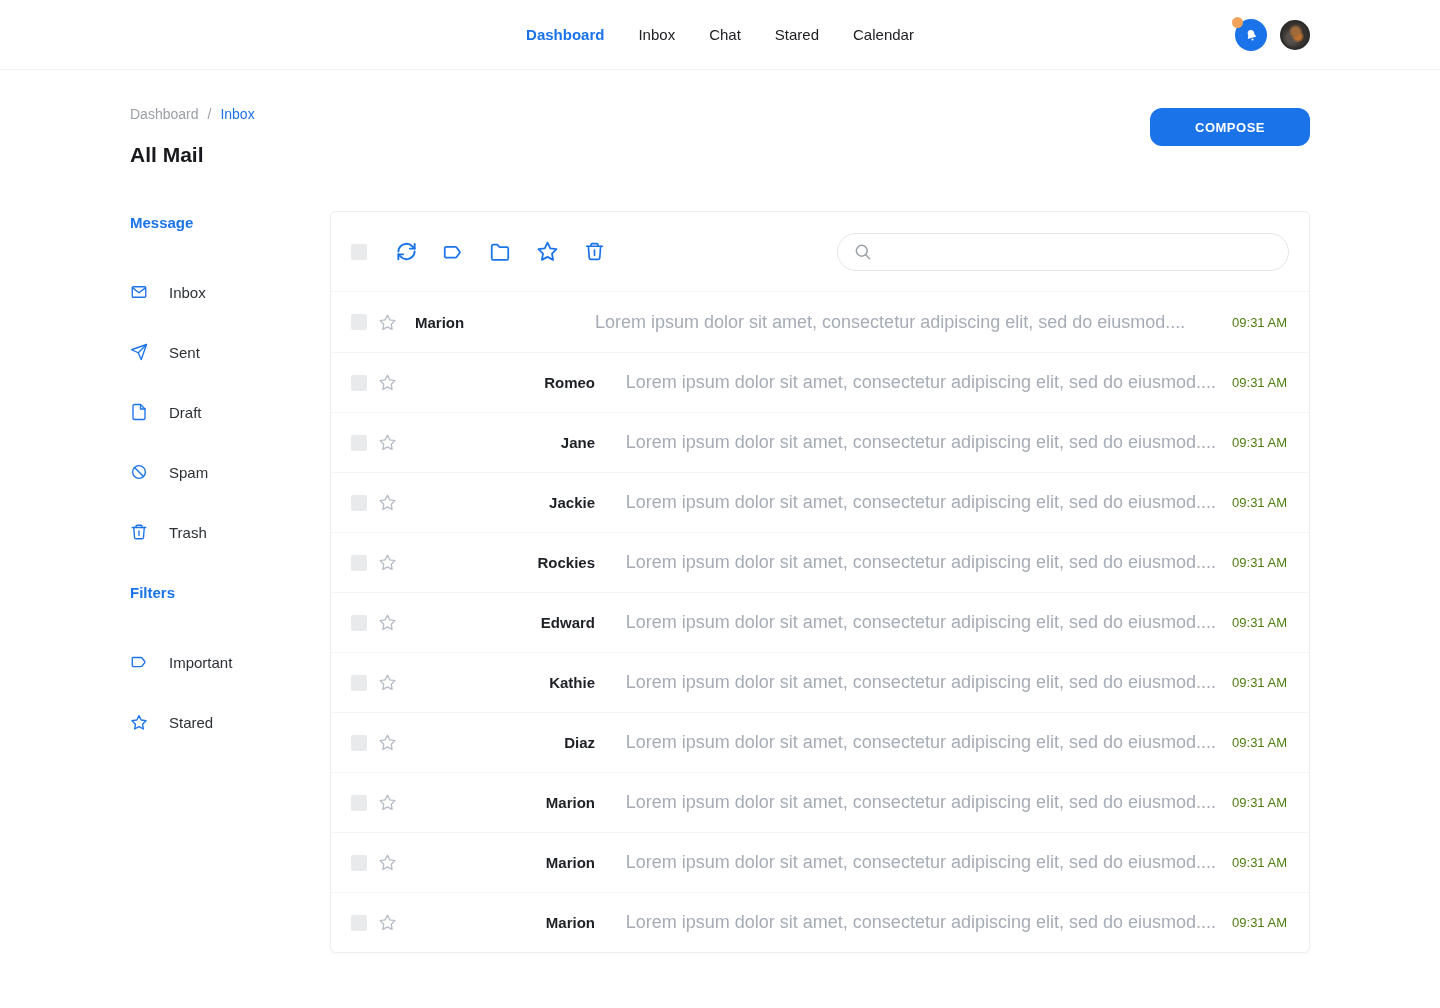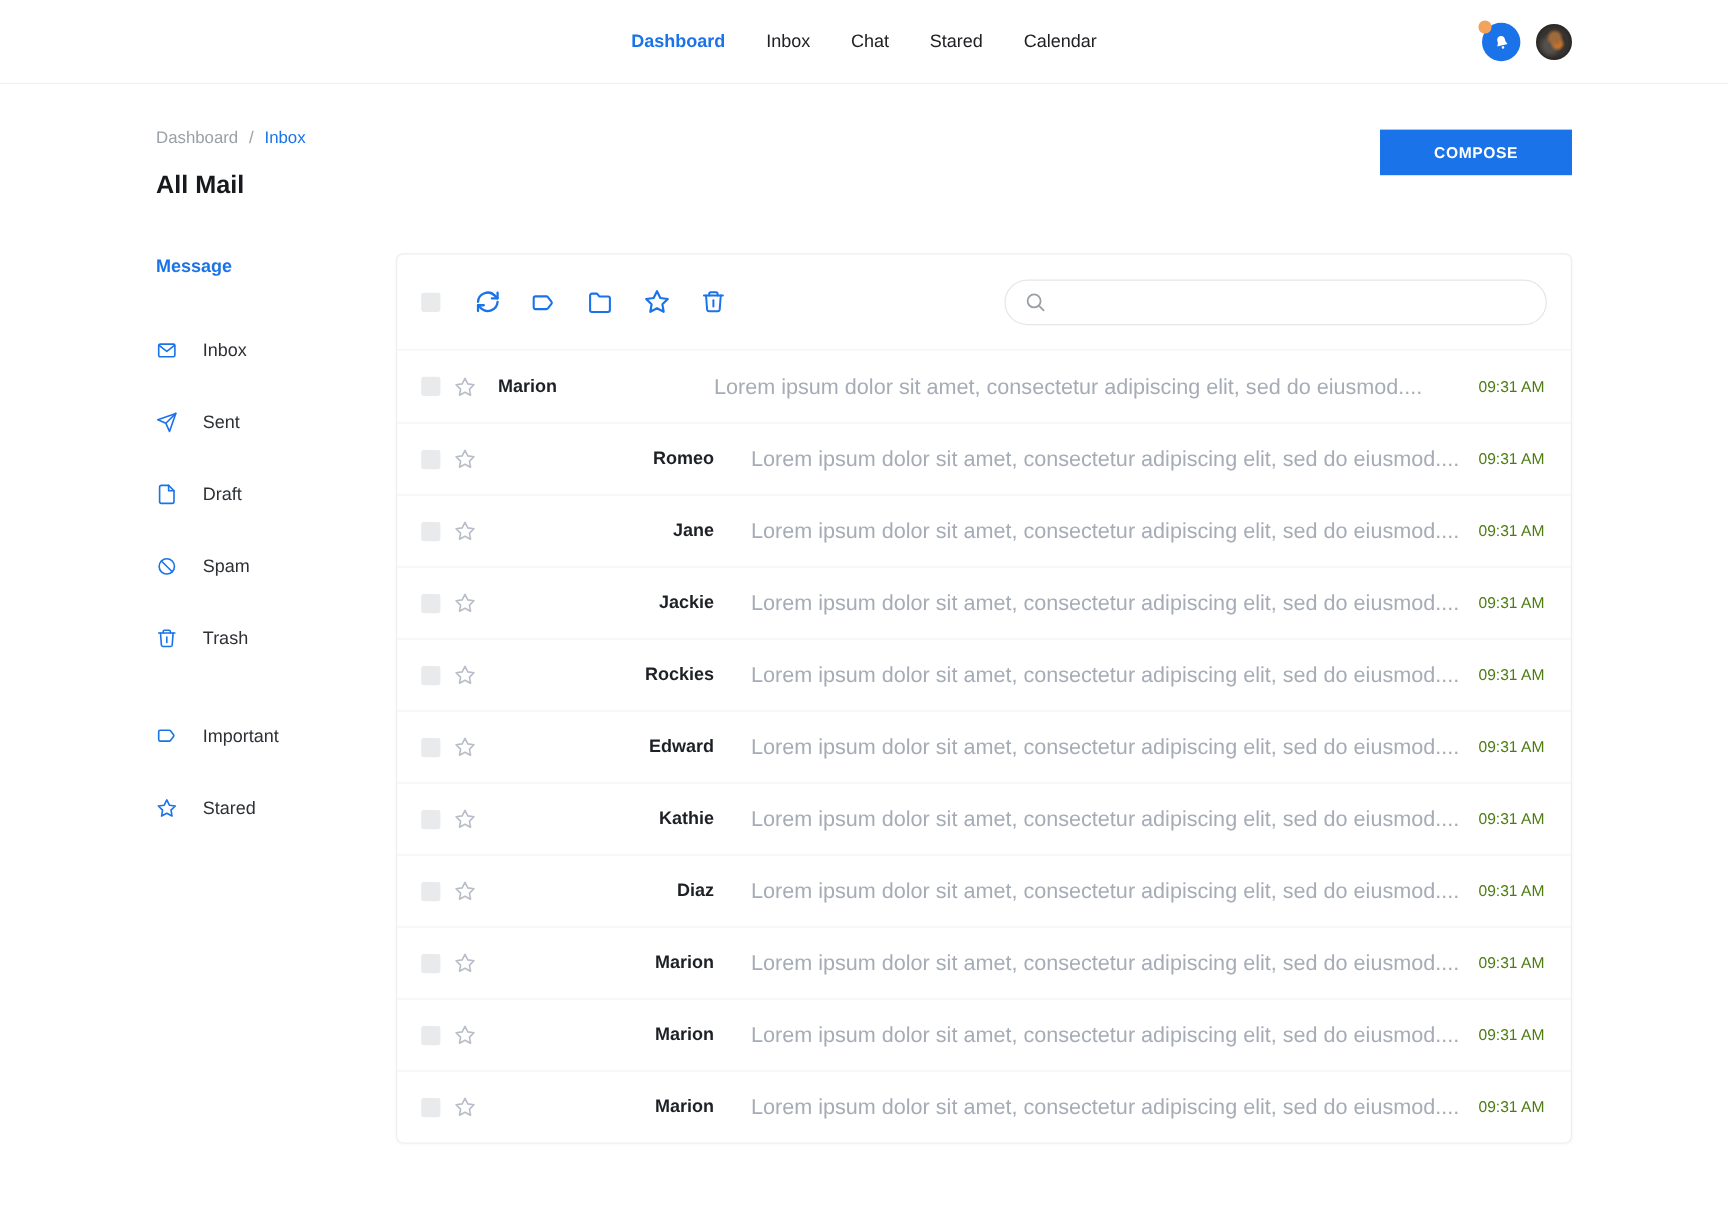--- a/index.html
+++ b/index.html
@@ -23,21 +23,21 @@
       radial-gradient(circle at 50% 50%, #35322f 0 55%, #121214 100%);
   }
 
   
   .page { padding:36px 130px 0; }
   .page-head { display:flex; justify-content:space-between; align-items:flex-start; }
   .breadcrumb { font-size:14px; color:#9aa0a6; display:flex; gap:9px; align-items:center; }
   .breadcrumb .crumb { cursor:pointer; }
   .breadcrumb .current { color:#1a73e8; font-weight:500; }
   .page-title { font-size:21px; font-weight:700; margin-top:21px; color:#17191d; }
-  .compose-btn { background:#1a73e8; color:#fff; font-size:13px; font-weight:700; letter-spacing:.5px; border:none; border-radius:0; height:38px; padding:0 45px; margin-top:2px; cursor:pointer; font-family:inherit; }
+  .compose-btn { background:#1a73e8; color:#fff; font-size:13px; font-weight:700; letter-spacing:.5px; border:none; border-radius:12px; height:38px; padding:0 45px; margin-top:2px; cursor:pointer; font-family:inherit; }
 
   
   .content { display:flex; margin-top:44px; align-items:flex-start; }
   .sidebar { width:200px; flex-shrink:0; }
   .side-heading { color:#1a73e8; font-weight:700; font-size:15px; padding-top:3px; height:30px; }
   .side-items { margin-top:21px; }
   .side-item { display:flex; align-items:center; height:60px; gap:21px; font-size:15px; color:#2d3136; cursor:pointer; }
   .side-item .icon { width:18px; height:18px; display:flex; align-items:center; justify-content:center; }
   .side-group + .side-group .side-heading { margin-top:19px; }
 
@@ -146,20 +146,21 @@
                   <path d="M19 6l-1 13.5a2 2 0 0 1-2 1.5H8a2 2 0 0 1-2-1.5L5 6"></path>
                   <path d="M12 10.5v6"></path>
                 </svg>
             </span>
             <span>Trash</span>
           </div>
         </div>
       </div>
 
       <div class="side-group">
+        <div class="side-heading">Filters</div>
         <div class="side-items">
           <div class="side-item">
             <span class="icon">
               <svg width="18" height="18" viewBox="0 0 24 24" fill="none" stroke="#1a73e8" stroke-width="1.8" stroke-linejoin="round">
                   <path d="M4.5 6h10.2c.55 0 1.07.25 1.4.69l3.4 4.3a1.7 1.7 0 0 1 0 2.1l-3.4 4.3a1.8 1.8 0 0 1-1.4.69H4.5A1.5 1.5 0 0 1 3 16.5v-9A1.5 1.5 0 0 1 4.5 6z"></path>
                 </svg>
             </span>
             <span>Important</span>
           </div>
           <div class="side-item">

